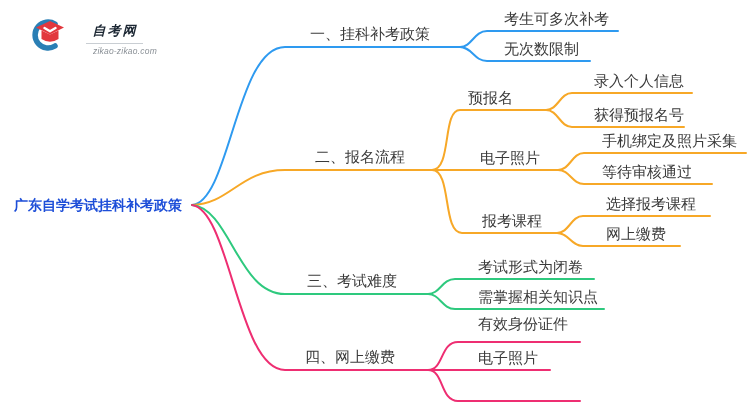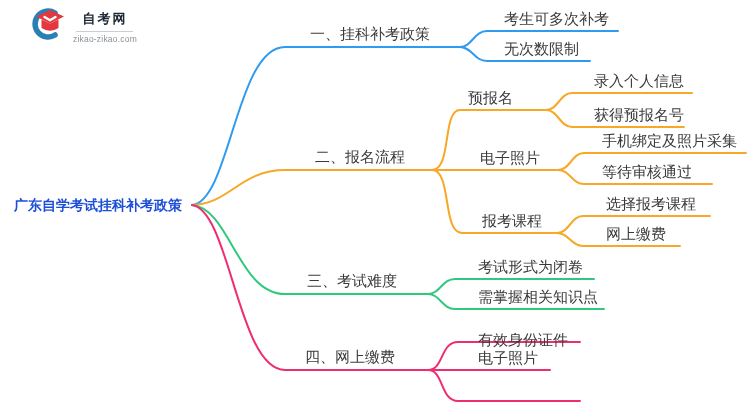--- a/index.html
+++ b/index.html
@@ -12,28 +12,28 @@
   .g-blue{stroke:#2E9AF0;}
   .g-orange{stroke:#F7A827;}
   .g-green{stroke:#2EC97E;}
   .g-pink{stroke:#EE2E72;}
   .node{
     position:absolute;font-size:15px;line-height:1;color:#3a3a3a;
     white-space:nowrap;letter-spacing:0;
   }
   .root-node{font-size:14px;color:#1d4ed8;font-weight:bold;}
   
-  .logo{position:absolute;left:27px;top:1px;display:flex;align-items:flex-end;}
+  .logo{position:absolute;left:27px;top:13px;display:flex;align-items:center;font-style:italic;}
   .logo-icon{width:40px;height:40px;flex:0 0 auto;}
   .logo-text{display:flex;flex-direction:column;align-items:center;margin-left:6px;margin-top:9px;}
   .logo-title{
     font-weight:bold;font-size:13px;color:#1c2733;letter-spacing:2px;
     padding:0 6px 3px 6px;border-bottom:1px solid #c9ced3;
   }
-  .logo-domain{font-size:8.5px;color:#8a9096;margin-top:2px;letter-spacing:.2px;}
+  .logo-domain{font-size:8.5px;color:#8a9096;margin-top:2px;letter-spacing:.2px;margin-left:20px;}
 </style>
 </head>
 <body>
 
 <div class="stage">
 
   <svg class="links" viewBox="0 0 750 410">
     <g class="g-blue" style="stroke: rgb(46, 154, 240);">
       <path d="M192,205 C230,202 236,47 285,47 L460,47"></path>
       <path d="M460,47 C472,47 474,31 487,31 L618,31"></path>
@@ -94,16 +94,16 @@
   <div class="node" style="left:602px;top:164px">等待审核通过</div>
   <div class="node" style="left:482px;top:213px">报考课程</div>
   <div class="node" style="left:606px;top:196px">选择报考课程</div>
   <div class="node" style="left:606px;top:226px">网上缴费</div>
 
   <div class="node" style="left:307px;top:273px">三、考试难度</div>
   <div class="node" style="left:478px;top:259px">考试形式为闭卷</div>
   <div class="node" style="left:478px;top:289px">需掌握相关知识点</div>
 
   <div class="node" style="left:305px;top:349px">四、网上缴费</div>
-  <div class="node" style="left:478px;top:332px">有效身份证件</div>
+  <div class="node" style="left:478px;top:316px">有效身份证件</div>
   <div class="node" style="left:478px;top:350px">电子照片</div>
 
 </div>
 
 </body></html>

